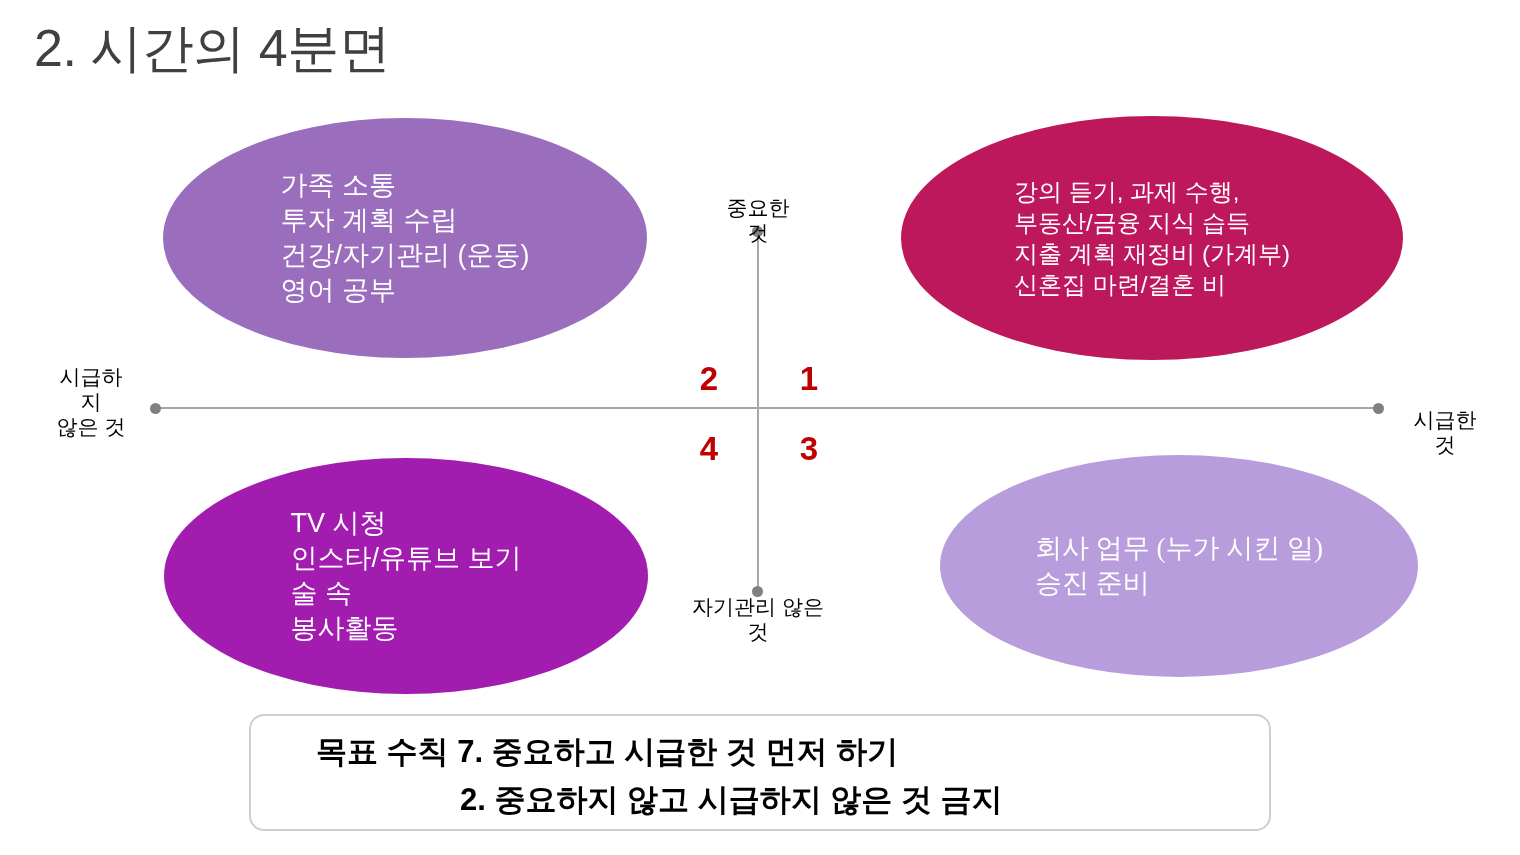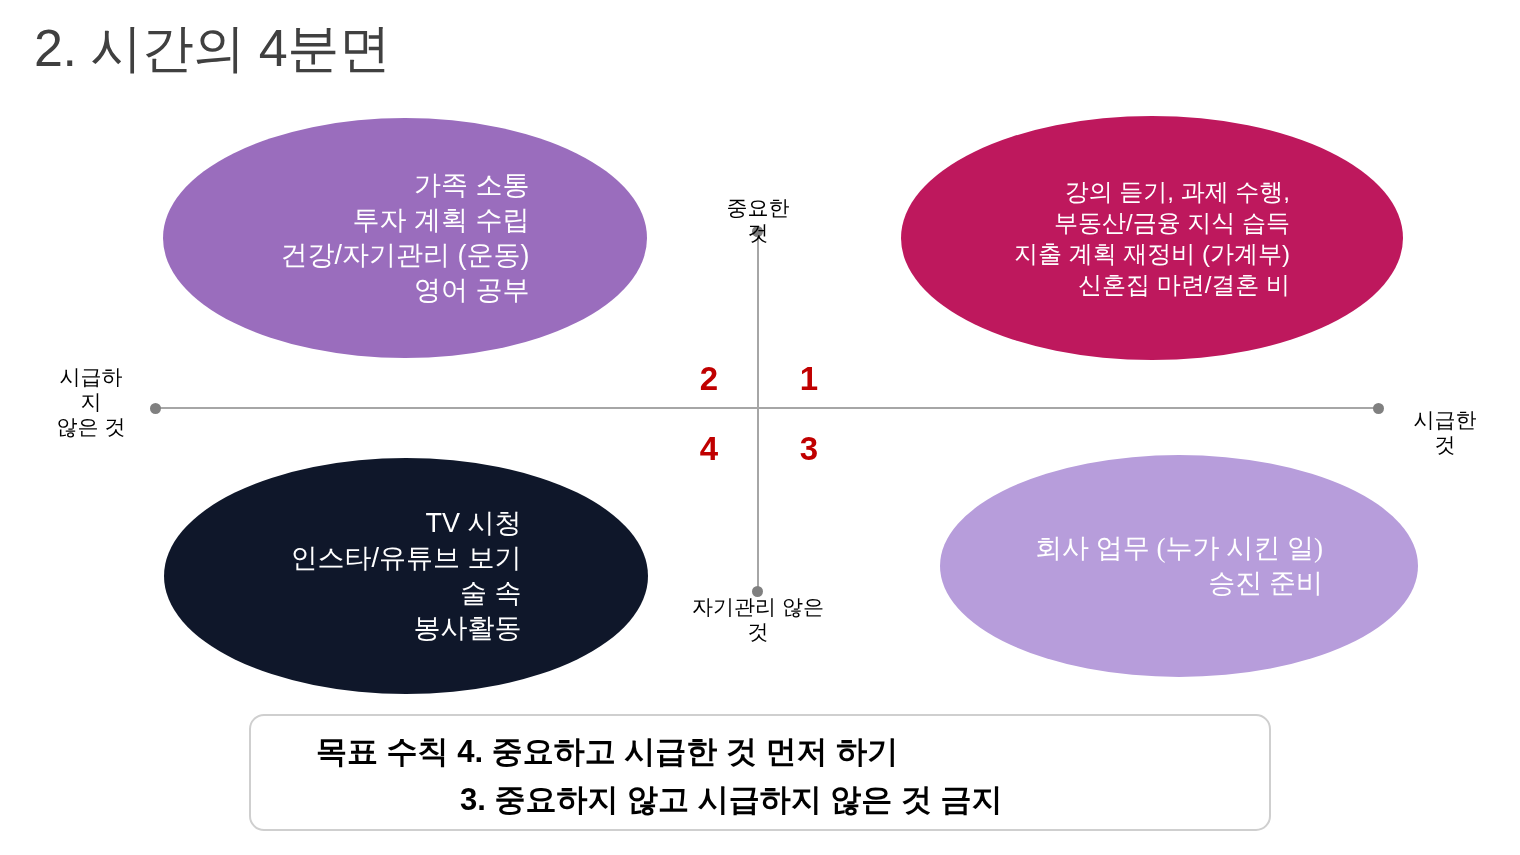--- a/index.html
+++ b/index.html
@@ -86,42 +86,42 @@
   #quadrant-number-3 { left: 789px; top: 430px; }
   #quadrant-number-4 { left: 689px; top: 430px; }
 
   
   .quadrant-ellipse {
     position: absolute;
     border-radius: 50%;
     display: flex;
     align-items: center;
     justify-content: center;
-    text-align: right;
+    text-align: left;
     color: #ffffff;
     white-space: pre-line;
   }
   #quadrant-ellipse-2 {
     left: 163px;  top: 118px;
     width: 484px; height: 240px;
     background: #9a6dbd;
     font-size: 27px;
     line-height: 1.30;
   }
   #quadrant-ellipse-1 {
     left: 901px;  top: 116px;
     width: 502px; height: 244px;
     background: #be185d;
     font-size: 24px;
     line-height: 1.30;
   }
   #quadrant-ellipse-4 {
     left: 164px;  top: 458px;
     width: 484px; height: 236px;
-    background: #0f172a;
+    background: #a21caf;
     font-size: 27px;
     line-height: 1.30;
   }
   #quadrant-ellipse-3 {
     left: 940px;  top: 455px;
     width: 478px; height: 222px;
     background: #b79ddb;
     font-size: 27px;
     line-height: 1.30;
     font-family: Liberation Serif, serif;
@@ -194,15 +194,15 @@
 
 <div class="quadrant-number" id="quadrant-number-2">2</div>
 
 <div class="quadrant-number" id="quadrant-number-1">1</div>
 
 <div class="quadrant-number" id="quadrant-number-4">4</div>
 
 <div class="quadrant-number" id="quadrant-number-3">3</div>
 
 <div id="goal-box">
-  <div class="goal-rule" id="goal-rule-1">목표 수칙 4. 중요하고 시급한 것 먼저 하기</div>
-  <div class="goal-rule" id="goal-rule-2">3. 중요하지 않고 시급하지 않은 것 금지</div>
+  <div class="goal-rule" id="goal-rule-1">목표 수칙 7. 중요하고 시급한 것 먼저 하기</div>
+  <div class="goal-rule" id="goal-rule-2">2. 중요하지 않고 시급하지 않은 것 금지</div>
 </div>
 
 </body></html>

